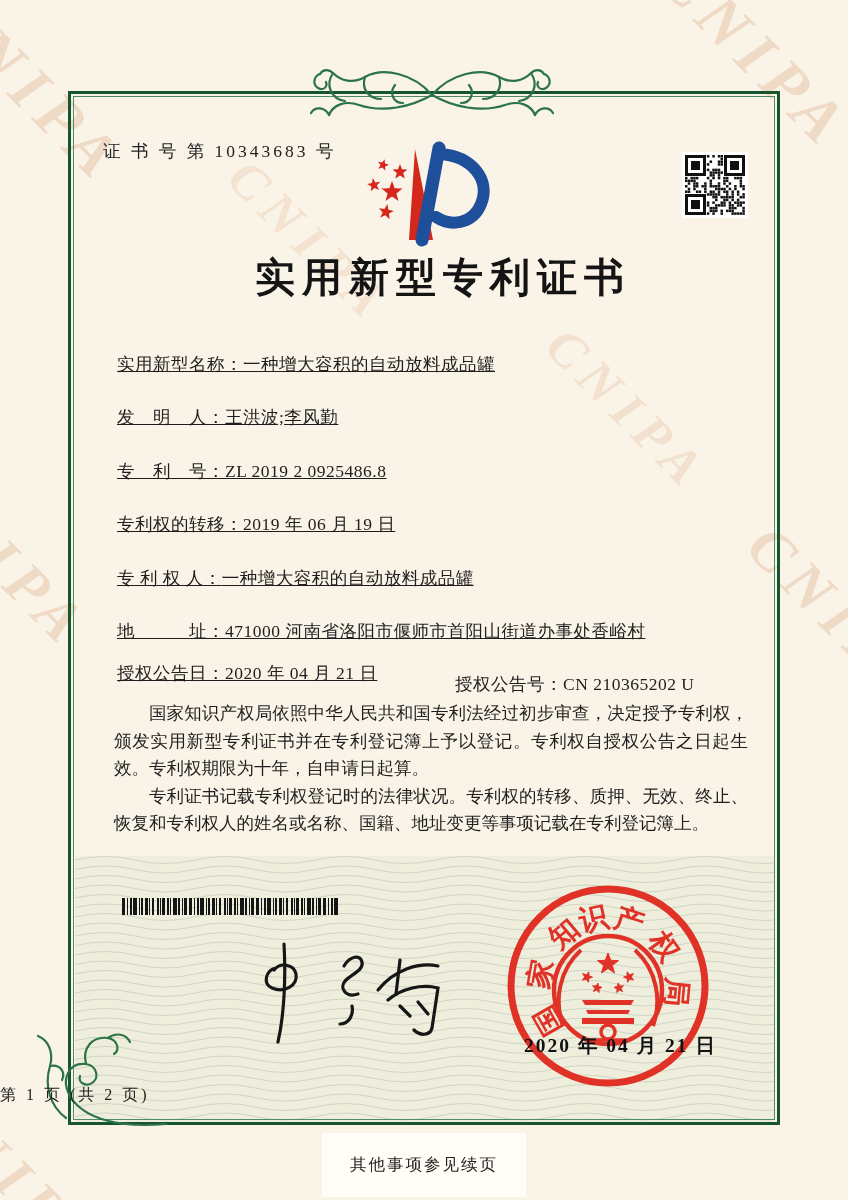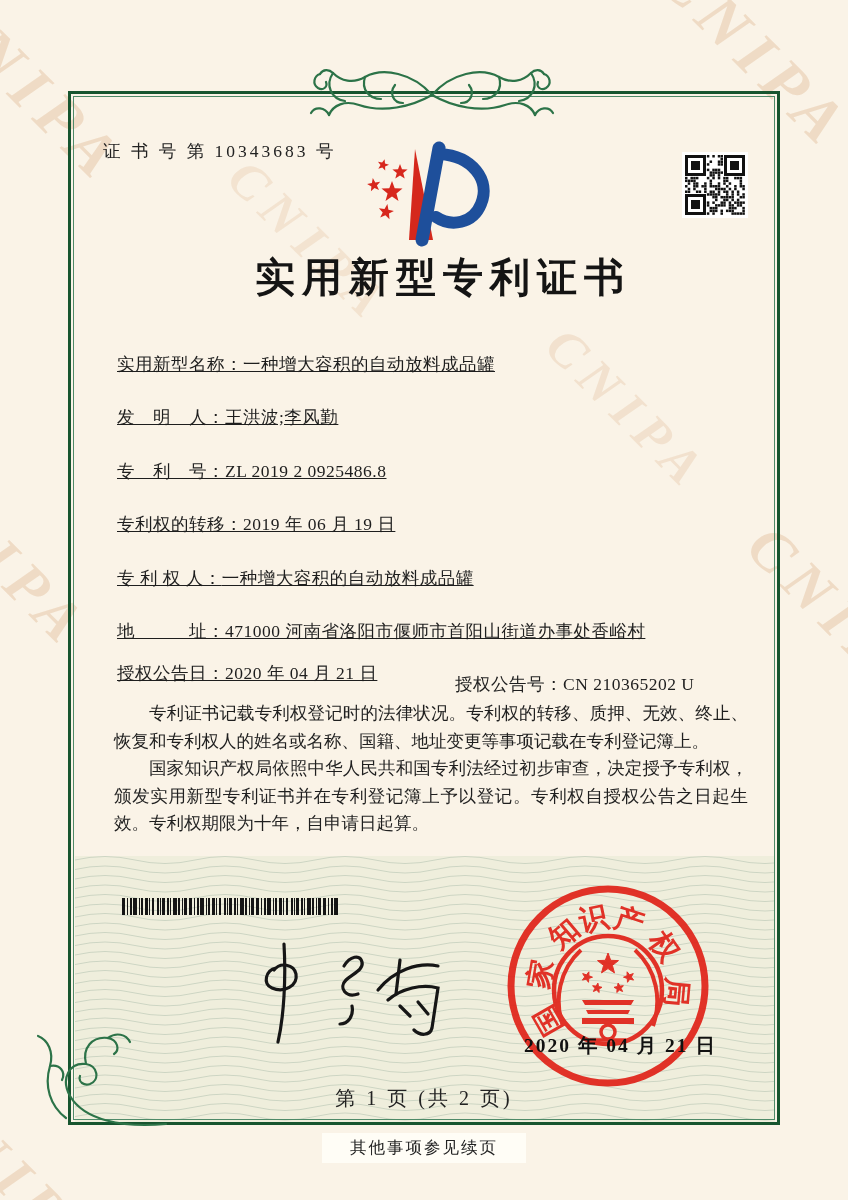--- a/index.html
+++ b/index.html
@@ -62,26 +62,26 @@
   .band{position:absolute; left:75px; top:856px;}
   .barcode{position:absolute; left:122px; top:898px;}
   .sig-block{position:absolute; left:124px; top:964px; font-size:18.5px; line-height:37px; letter-spacing:2px;}
   .sig-script{position:absolute; left:248px; top:938px;}
   .seal{position:absolute; left:502px; top:880px;}
   .seal-date{
     position:absolute; left:524px; top:1032px; font-size:19.5px;
     letter-spacing:2px; color:#111; font-weight:600;
   }
   .page-num{
-    position:absolute; left:0; top:1085px; width:100%; text-align:center;
-    font-size:20px; letter-spacing:3px; color:#222;
+    position:absolute; left:0; top:1085px; width:100%; text-align:left;
+    font-size:16px; letter-spacing:3px; color:#222;
   }
   .note-box{
     position:absolute; left:50%; top:1133px; transform:translateX(-50%);
-    background:#fffdf6; padding:4px 28px; font-size:16.5px;
+    background:#fffdf6; padding:21px 28px; font-size:16.5px;
     letter-spacing:2px; color:#222; white-space:nowrap;
   }
 </style>
 </head>
 <body>
 
 <div class="page">
 
   <div class="wm wm1">CNIPA</div>
   <div class="wm wm2">CNIPA</div>
@@ -355,22 +355,22 @@
     <div class="field-row" style="top:267px">
       <span class="flabel">地　　　址：</span><span class="fvalue">471000 河南省洛阳市偃师市首阳山街道办事处香峪村</span>
     </div>
     <div class="field-row" style="top:309px">
       <span><span class="flabel">授权公告日：</span><span class="fvalue">2020 年 04 月 21 日</span></span>
       <span class="pair2"><span class="flabel">授权公告号：</span><span class="fvalue">CN 210365202 U</span></span>
     </div>
   </div>
 
   <div class="body-text">
+    <p>国家知识产权局依照中华人民共和国专利法经过初步审查，决定授予专利权，颁发实用新型专利证书并在专利登记簿上予以登记。专利权自授权公告之日起生效。专利权期限为十年，自申请日起算。</p>
     <p>专利证书记载专利权登记时的法律状况。专利权的转移、质押、无效、终止、恢复和专利权人的姓名或名称、国籍、地址变更等事项记载在专利登记簿上。</p>
-    <p>国家知识产权局依照中华人民共和国专利法经过初步审查，决定授予专利权，颁发实用新型专利证书并在专利登记簿上予以登记。专利权自授权公告之日起生效。专利权期限为十年，自申请日起算。</p>
   </div>
 
   <svg class="barcode" width="216" height="17" viewBox="0 0 216 17">
     <path d="M0,8.5 H216" stroke="#151515" stroke-width="17" stroke-dasharray="3 2 1 2 2 1 4 2 1 1 2 2 3 1 1 2 2 3 2 1 1 1 3 2 2 1 1 2 4 1 2 2 1 1 3 2"></path>
   </svg>
 
 
   <svg class="sig-script" width="200" height="112" viewBox="0 0 200 112">
     <g fill="none" stroke="#161616" stroke-width="3.2" stroke-linecap="round">
       <path d="M28,30 c-10,2 -14,16 -4,20 c12,5 26,-2 24,-14 c-2,-10 -16,-12 -22,-4"></path>

